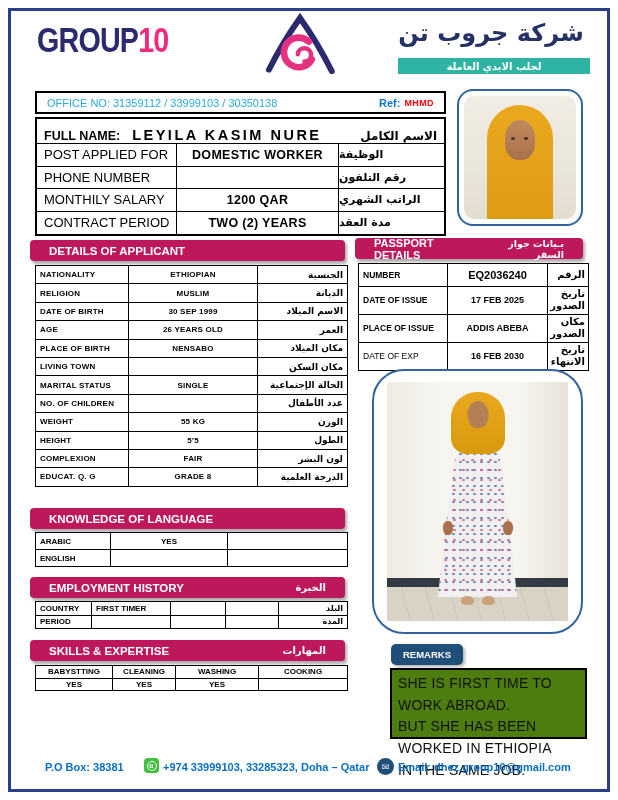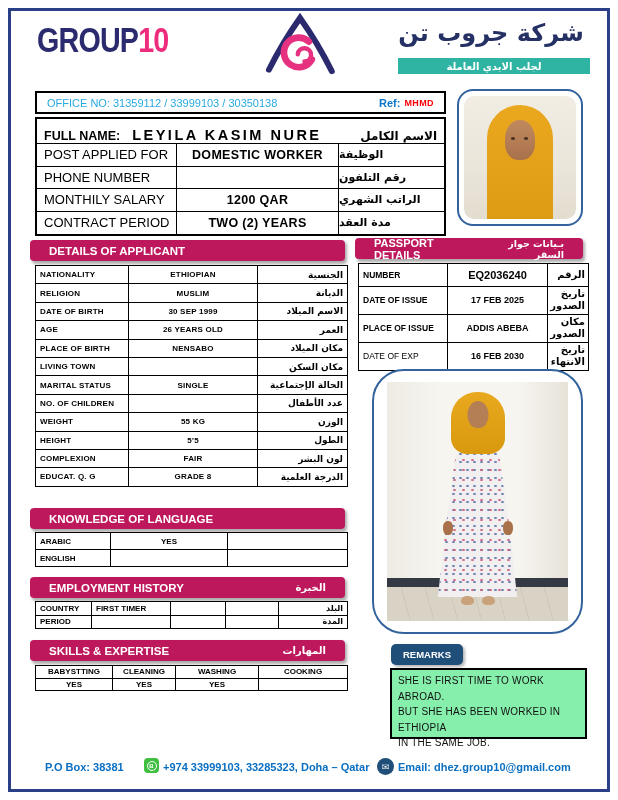--- a/index.html
+++ b/index.html
@@ -106,21 +106,21 @@
              background:#b57f55; border-radius:50% 50% 45% 45%; }
   .fb-hand { position:absolute; bottom:72px; width:10px; height:14px; background:#a9714a; border-radius:45%; }
   .fb-foot { position:absolute; bottom:2px; width:13px; height:9px; background:#c9a27b;
              border-radius:50% 50% 40% 40%; }
 
   
   .remarks-tab { left:391px; top:644px; width:72px; height:21px; background:#1f4e79; border-radius:5px;
                  color:#fff; font-weight:bold; font-size:9.5px; display:flex; align-items:center;
                  justify-content:center; box-shadow:2px 2px 3px rgba(90,90,90,.45); }
   .remarks-box { left:390px; top:668px; width:197px; height:71px; border:2px solid #000; padding:3px 6px;
-                 font-size:10px; line-height:1.55; color:#111; letter-spacing:.2px; background:#86efac; }
+                 font-size:14px; line-height:1.55; color:#111; letter-spacing:.2px; background:#4d7c0f; }
 
   
   .foot-text { color:#0a6fc2; font-weight:bold; font-size:11px; white-space:nowrap; }
   .pobox { left:45px; top:761px; }
   .phone { left:163px; top:761px; }
   .email { left:398px; top:761px; }
   .botim { left:144px; top:758px; width:15px; height:15px; background:#3fbf3f; border-radius:4px;
            display:flex; align-items:center; justify-content:center; }
   .botim-inner { width:10px; height:10px; border:1px solid #fff; border-radius:50%; color:#fff;
                  font-size:6px; font-weight:bold; display:flex; align-items:center; justify-content:center; }

